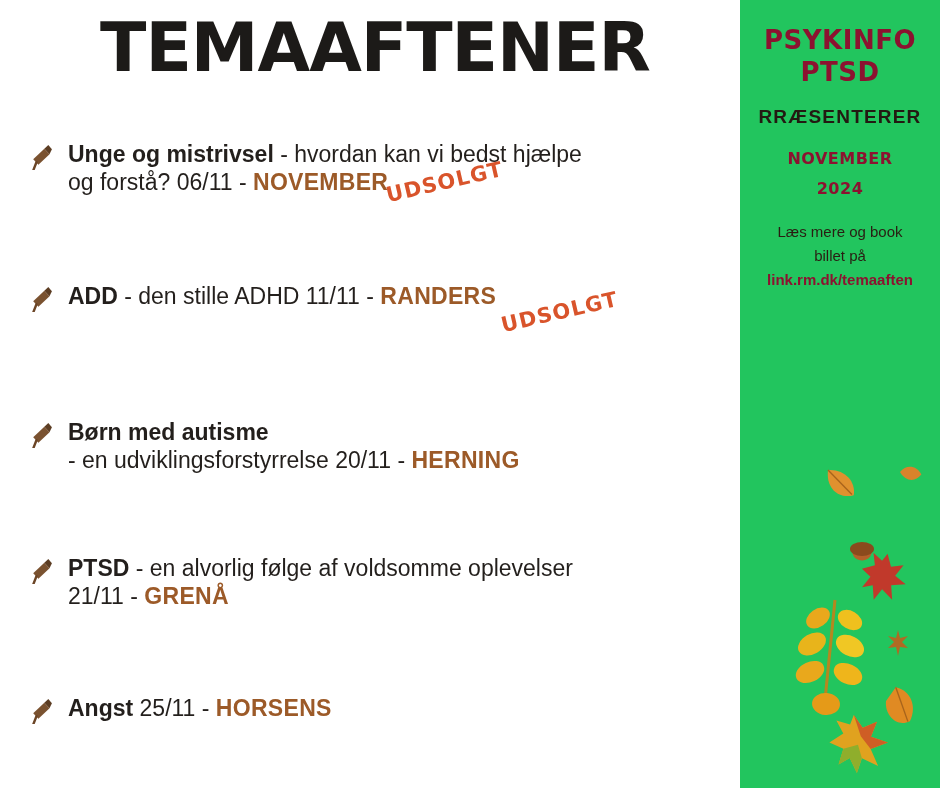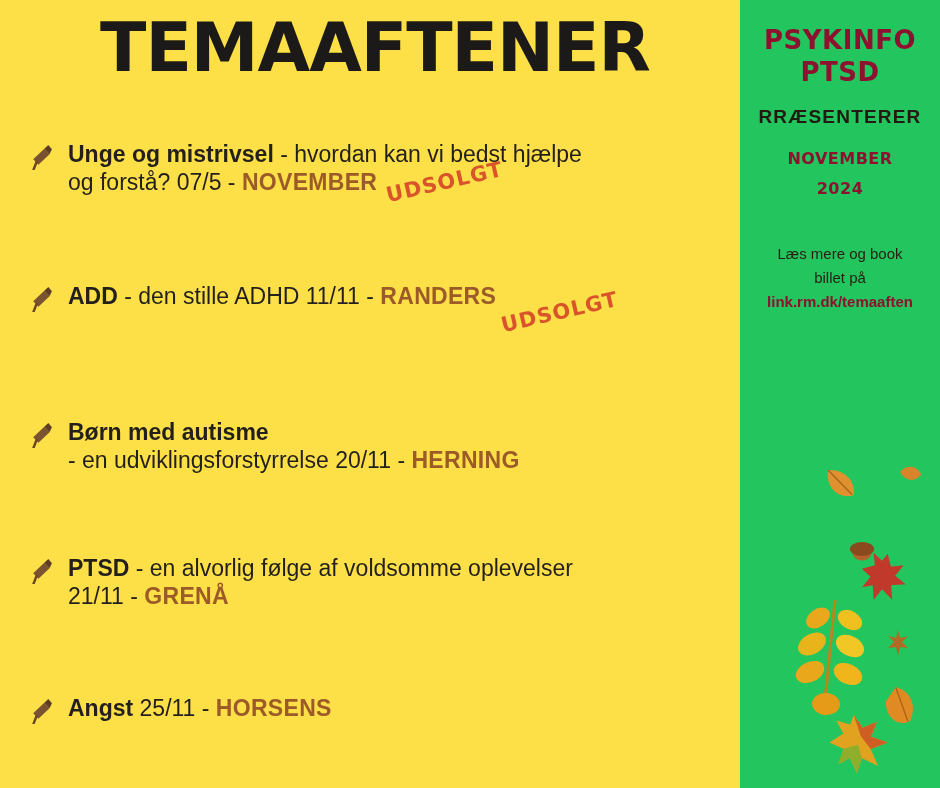--- a/index.html
+++ b/index.html
@@ -18,21 +18,21 @@
     width: 940px;
     height: 788px;
     display: flex;
     background: #ece9e4;
   }
   
   .left {
     position: relative;
     width: 740px;
     height: 788px;
-    background: #fde047;
+    background: #ffffff;
     box-sizing: border-box;
   }
   .main-title {
     position: absolute;
     left: 100px;
     top: 8px;
     font-size: 68px;
     font-weight: bold;
     letter-spacing: -1px;
     color: #1c1a18;
@@ -113,21 +113,21 @@
     line-height: 30px;
     letter-spacing: 0.5px;
     margin-top: 16px;
     font-family: "DejaVu Sans", sans-serif;
   }
   .booking {
     text-align: center;
     color: #2a1d12;
     font-size: 15px;
     line-height: 24px;
-    margin-top: 38px;
+    margin-top: 16px;
     padding: 0 8px;
   }
   .booking .link {
     color: #8c1230;
     font-weight: bold;
     display: block;
   }
   .leaves {
     position: absolute;
     left: 0;
@@ -152,21 +152,21 @@
           <svg width="28" height="26" viewBox="0 0 28 26">
             <g transform="rotate(-20 14 13)">
               <path d="M5 12 L19 6 L22 13 L8 19 Z" fill="#7a5230"></path>
               <path d="M19 6 L24 4 L26 9 L22 13 Z" fill="#5c3d23"></path>
               <path d="M7 16 L0 24" stroke="#6b4526" stroke-width="2.4" stroke-linecap="round" fill="none"></path>
             </g>
           </svg>
         </span>
         <div class="event-line">
           <span class="ev-strong">Unge og mistrivsel</span><span> - hvordan kan vi bedst hjælpe</span><br>
-          <span>og forstå? 07/5 - </span><span class="ev-city">NOVEMBER</span>
+          <span>og forstå? 06/11 - </span><span class="ev-city">NOVEMBER</span>
         </div>
         <span class="sold" style="left:385px; top:30px;">UDSOLGT</span>
       </div>
 
       <div class="event" style="height:128px; padding-top:22px;">
         <span class="pin" style="top:26px;">
           <svg width="28" height="26" viewBox="0 0 28 26">
             <g transform="rotate(-20 14 13)">
               <path d="M5 12 L19 6 L22 13 L8 19 Z" fill="#7a5230"></path>
               <path d="M19 6 L24 4 L26 9 L22 13 Z" fill="#5c3d23"></path>

